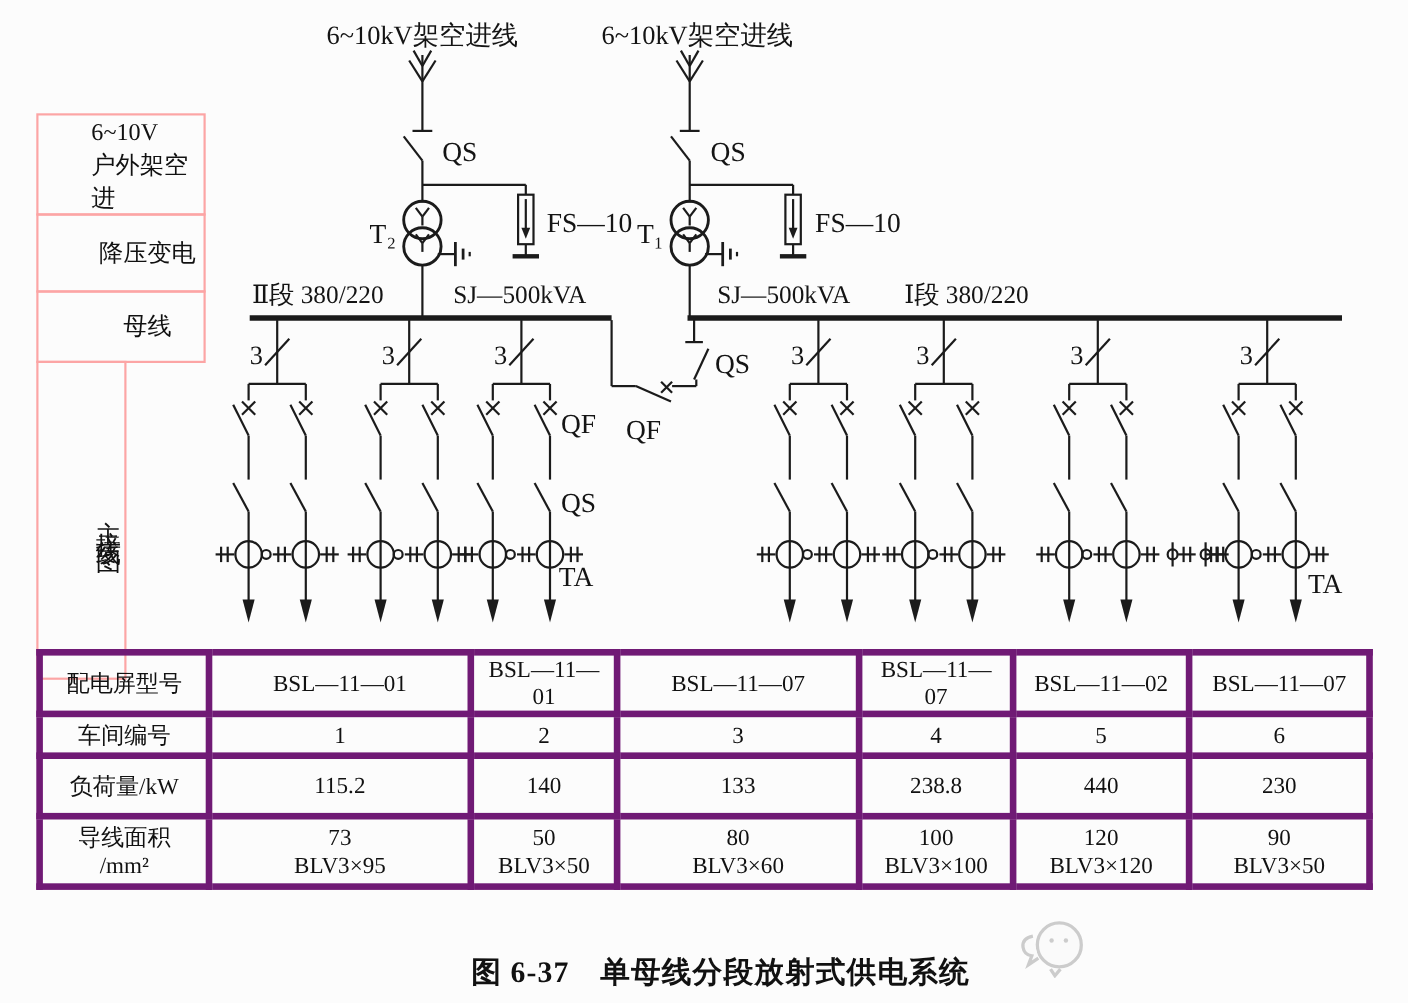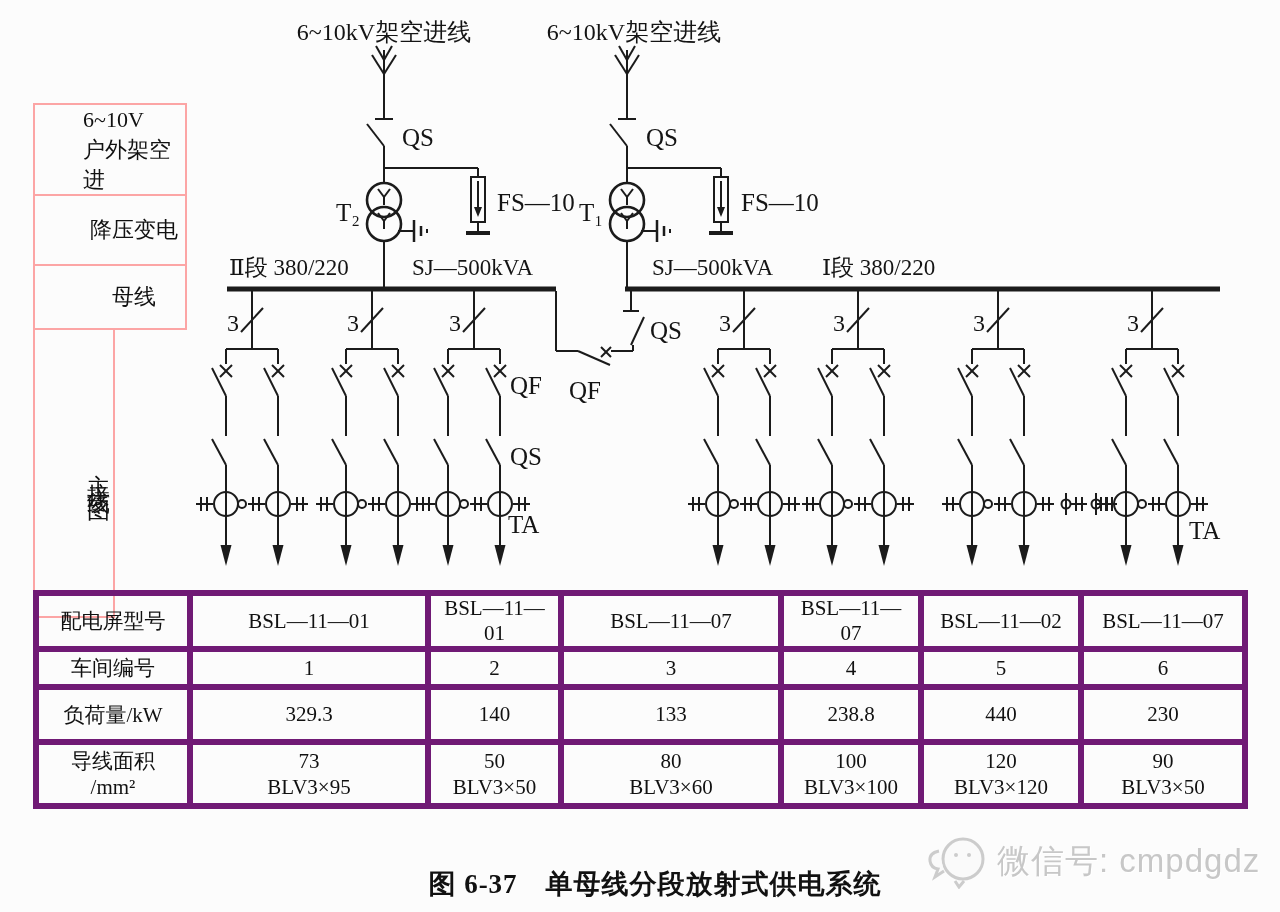--- a/index.html
+++ b/index.html
@@ -261,21 +261,21 @@
       <td class="rowhead">车间编号</td>
       <td>1</td>
       <td>2</td>
       <td>3</td>
       <td>4</td>
       <td>5</td>
       <td>6</td>
     </tr>
     <tr style="height:55px">
       <td class="rowhead">负荷量/kW</td>
-      <td>329.3</td>
+      <td>115.2</td>
       <td>140</td>
       <td>133</td>
       <td>238.8</td>
       <td>440</td>
       <td>230</td>
     </tr>
     <tr style="height:64px">
       <td class="rowhead two-line">
         <div>导线面积</div>
         <div>/mm²</div>
@@ -313,16 +313,15 @@
   <div class="watermark">
     <svg width="66" height="56" viewBox="0 0 66 56">
       <g fill="none" stroke="#cccccc" stroke-width="3">
         <circle cx="38" cy="26" r="20" fill="#fafafa"></circle>
         <path d="M14 18 q-10 2 -9 10 q1 7 8 8 l-3 8 l9 -6" fill="#fafafa"></path>
         <circle cx="31" cy="22" r="2" fill="#cccccc" stroke="none"></circle>
         <circle cx="44" cy="22" r="2" fill="#cccccc" stroke="none"></circle>
         <path d="M30 48 l4 6 l5 -6" fill="#fafafa"></path>
       </g>
     </svg>
-    <span>微信号: cmpdgdz</span>
   </div>
 
 </div>
 
 </body></html>

